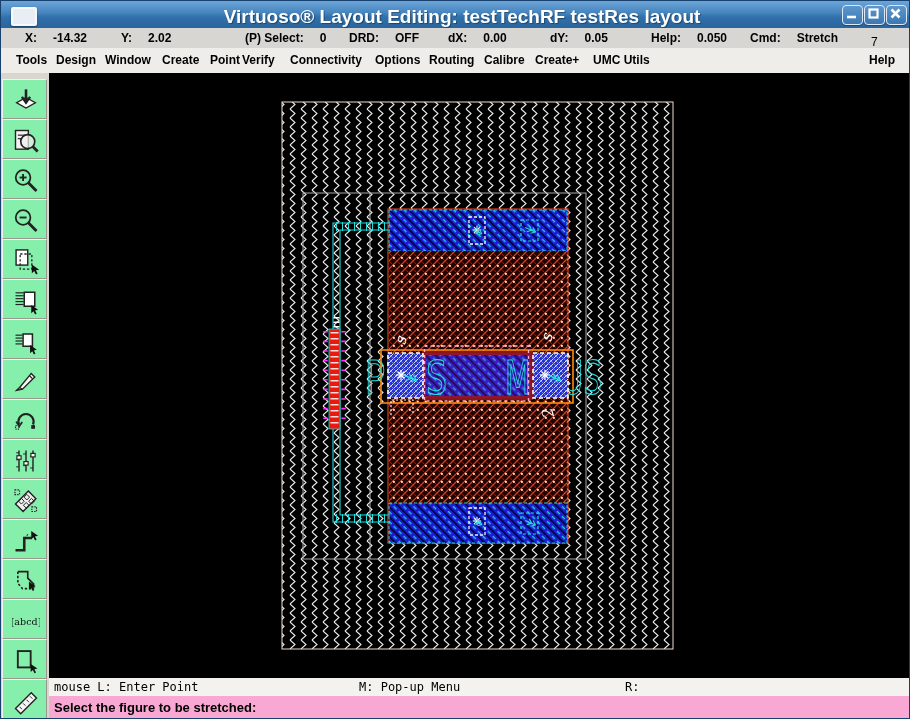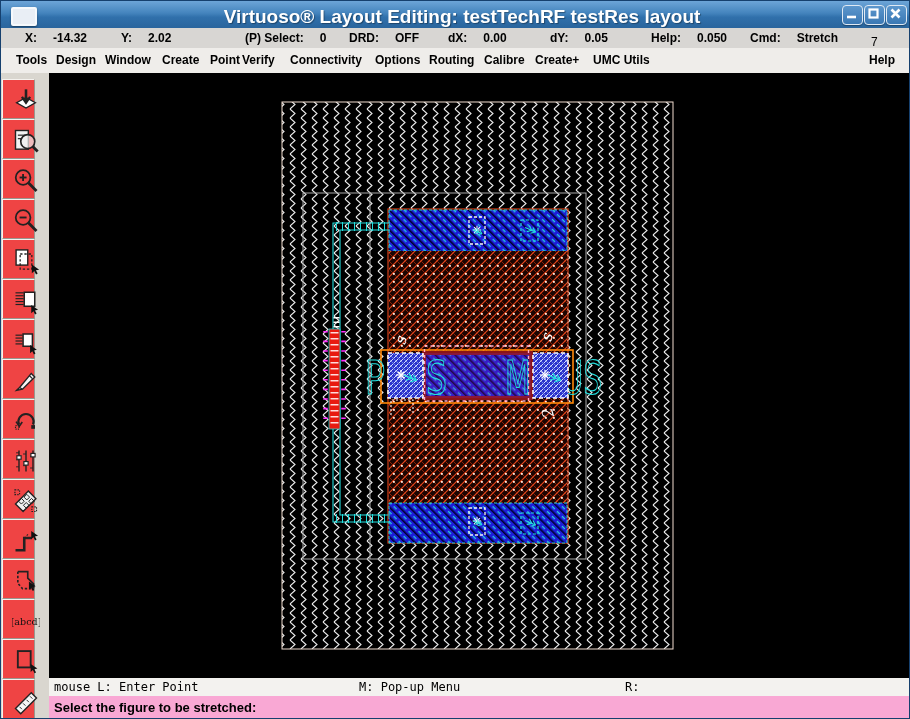--- a/index.html
+++ b/index.html
@@ -52,21 +52,21 @@
   .mi0{left:15px;}.mi1{left:55px;}.mi2{left:104px;}.mi3{left:161px;}
   .mi4{left:209px;}.mi5{left:241px;}.mi6{left:289px;}.mi7{left:374px;}
   .mi8{left:428px;}.mi9{left:483px;}.mi10{left:534px;}.mi11{left:592px;}
   .mi-help{left:868px;}
   
   .toolbar{
     position:absolute;left:0;top:72px;width:48px;height:647px;
     background:#d9d6cf;border-right:1px solid #2b2b2b;
   }
   .tb{
-    position:absolute;left:1px;width:33px;height:40px;background:#ef4444;
+    position:absolute;left:1px;width:45px;height:40px;background:#86efac;
     border:1px solid #9a978f;border-top-color:#f4f2ee;border-left-color:#f4f2ee;
     box-sizing:border-box;
   }
   .tb svg{position:absolute;left:9px;top:7px;}
   
   .canvas{position:absolute;left:48px;top:72px;width:862px;height:605px;background:#000;}
   
   .promptbar{
     position:absolute;left:48px;top:677px;width:862px;height:18px;
     background:#f3f2ef;border-bottom:1px solid #b5b3af;

